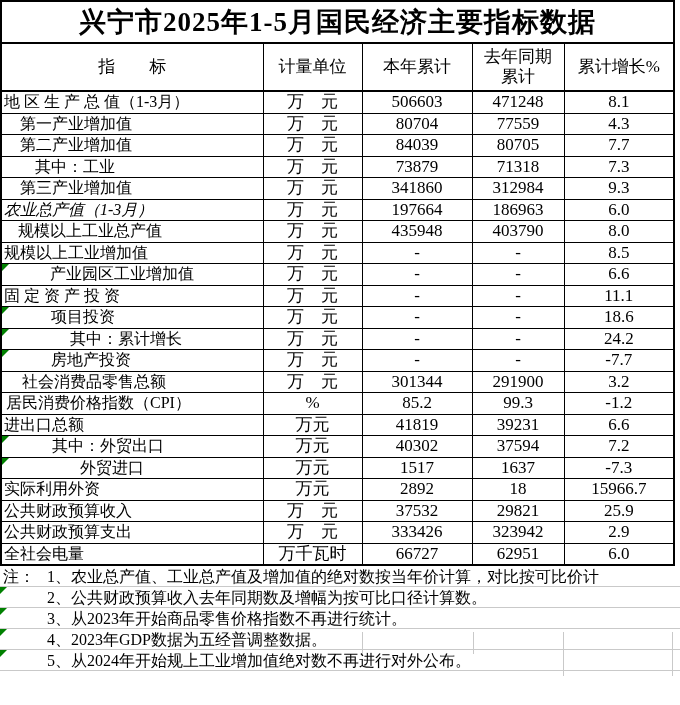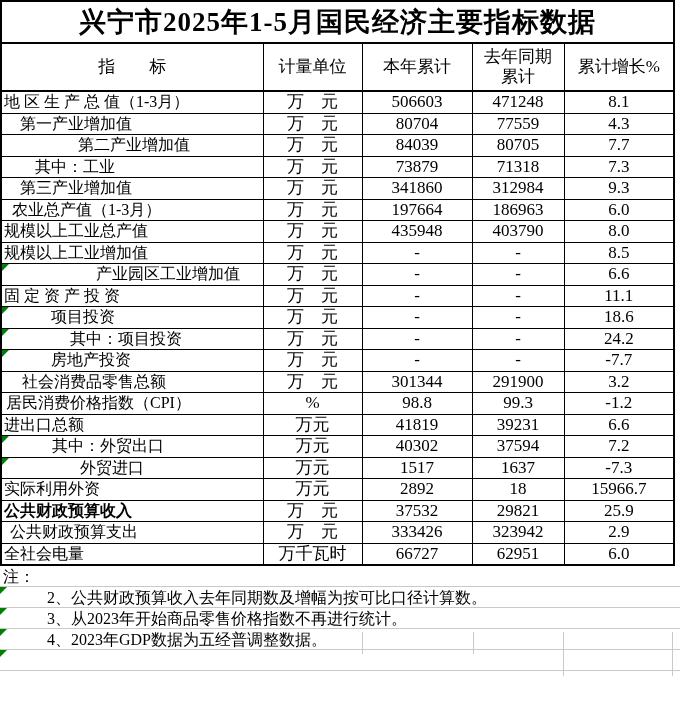--- a/index.html
+++ b/index.html
@@ -73,84 +73,84 @@
           <td class="c-val">8.1</td>
         </tr>
         <tr>
           <td class="c-name"><span class="name-text" style="padding-left: 18px; text-align: right;">第一产业增加值</span></td>
           <td class="c-val">万　元</td>
           <td class="c-val">80704</td>
           <td class="c-val">77559</td>
           <td class="c-val">4.3</td>
         </tr>
         <tr>
-          <td class="c-name"><span class="name-text" style="padding-left: 36px; margin-left: 40px;">第二产业增加值</span></td>
+          <td class="c-name"><span class="name-text" style="padding-left: 18px;">第二产业增加值</span></td>
           <td class="c-val">万　元</td>
           <td class="c-val">84039</td>
           <td class="c-val">80705</td>
           <td class="c-val">7.7</td>
         </tr>
         <tr>
           <td class="c-name"><span class="name-text" style="padding-left: 33px;">其中：工业</span></td>
           <td class="c-val">万　元</td>
           <td class="c-val">73879</td>
           <td class="c-val">71318</td>
           <td class="c-val">7.3</td>
         </tr>
         <tr>
           <td class="c-name"><span class="name-text" style="padding-left: 18px;">第三产业增加值</span></td>
           <td class="c-val">万　元</td>
           <td class="c-val">341860</td>
           <td class="c-val">312984</td>
           <td class="c-val">9.3</td>
         </tr>
         <tr>
-          <td class="c-name"><span class="name-text" style="padding-left: 10px;">农业总产值（1-3月）</span></td>
+          <td class="c-name"><span class="name-text" style="padding-left: 2px; font-style: italic;">农业总产值（1-3月）</span></td>
           <td class="c-val">万　元</td>
           <td class="c-val">197664</td>
           <td class="c-val">186963</td>
           <td class="c-val">6.0</td>
         </tr>
         <tr>
-          <td class="c-name"><span class="name-text" style="padding-left: 2px;">规模以上工业总产值</span></td>
+          <td class="c-name"><span class="name-text" style="padding-left: 16px;">规模以上工业总产值</span></td>
           <td class="c-val">万　元</td>
           <td class="c-val">435948</td>
           <td class="c-val">403790</td>
           <td class="c-val">8.0</td>
         </tr>
         <tr>
           <td class="c-name"><span class="name-text" style="padding-left: 2px; text-align: right;">规模以上工业增加值</span></td>
           <td class="c-val">万　元</td>
           <td class="c-val">-</td>
           <td class="c-val">-</td>
           <td class="c-val">8.5</td>
         </tr>
         <tr>
-          <td class="c-name"><span class="tri"></span><span class="name-text" style="padding-left: 48px; margin-left: 46px;">产业园区工业增加值</span></td>
+          <td class="c-name"><span class="tri"></span><span class="name-text" style="padding-left: 48px;">产业园区工业增加值</span></td>
           <td class="c-val">万　元</td>
           <td class="c-val">-</td>
           <td class="c-val">-</td>
           <td class="c-val">6.6</td>
         </tr>
         <tr>
           <td class="c-name"><span class="name-text" style="padding-left: 2px;">固 定 资 产 投 资</span></td>
           <td class="c-val">万　元</td>
           <td class="c-val">-</td>
           <td class="c-val">-</td>
           <td class="c-val">11.1</td>
         </tr>
         <tr>
           <td class="c-name"><span class="tri"></span><span class="name-text" style="padding-left: 49px;">项目投资</span></td>
           <td class="c-val">万　元</td>
           <td class="c-val">-</td>
           <td class="c-val">-</td>
           <td class="c-val">18.6</td>
         </tr>
         <tr>
-          <td class="c-name"><span class="tri"></span><span class="name-text" style="padding-left: 68px;">其中：项目投资</span></td>
+          <td class="c-name"><span class="tri"></span><span class="name-text" style="padding-left: 68px;">其中：累计增长</span></td>
           <td class="c-val">万　元</td>
           <td class="c-val">-</td>
           <td class="c-val">-</td>
           <td class="c-val">24.2</td>
         </tr>
         <tr>
           <td class="c-name"><span class="tri"></span><span class="name-text" style="padding-left: 49px;">房地产投资</span></td>
           <td class="c-val">万　元</td>
           <td class="c-val">-</td>
           <td class="c-val">-</td>
@@ -159,21 +159,21 @@
         <tr>
           <td class="c-name"><span class="name-text" style="padding-left: 20px;">社会消费品零售总额</span></td>
           <td class="c-val">万　元</td>
           <td class="c-val">301344</td>
           <td class="c-val">291900</td>
           <td class="c-val">3.2</td>
         </tr>
         <tr>
           <td class="c-name"><span class="name-text" style="padding-left: 4px;">居民消费价格指数（CPI）</span></td>
           <td class="c-val">%</td>
-          <td class="c-val">98.8</td>
+          <td class="c-val">85.2</td>
           <td class="c-val">99.3</td>
           <td class="c-val">-1.2</td>
         </tr>
         <tr>
           <td class="c-name"><span class="name-text" style="padding-left: 2px;">进出口总额</span></td>
           <td class="c-val">万元</td>
           <td class="c-val">41819</td>
           <td class="c-val">39231</td>
           <td class="c-val">6.6</td>
         </tr>
@@ -192,50 +192,50 @@
           <td class="c-val">-7.3</td>
         </tr>
         <tr>
           <td class="c-name"><span class="name-text" style="padding-left: 2px;">实际利用外资</span></td>
           <td class="c-val">万元</td>
           <td class="c-val">2892</td>
           <td class="c-val">18</td>
           <td class="c-val">15966.7</td>
         </tr>
         <tr>
-          <td class="c-name"><span class="name-text" style="padding-left: 2px; font-weight: bold;">公共财政预算收入</span></td>
+          <td class="c-name"><span class="name-text" style="padding-left: 2px;">公共财政预算收入</span></td>
           <td class="c-val">万　元</td>
           <td class="c-val">37532</td>
           <td class="c-val">29821</td>
           <td class="c-val">25.9</td>
         </tr>
         <tr>
-          <td class="c-name"><span class="name-text" style="padding-left: 8px;">公共财政预算支出</span></td>
+          <td class="c-name"><span class="name-text" style="padding-left: 2px;">公共财政预算支出</span></td>
           <td class="c-val">万　元</td>
           <td class="c-val">333426</td>
           <td class="c-val">323942</td>
           <td class="c-val">2.9</td>
         </tr>
         <tr>
           <td class="c-name"><span class="name-text" style="padding-left: 2px;">全社会电量</span></td>
           <td class="c-val">万千瓦时</td>
           <td class="c-val">66727</td>
           <td class="c-val">62951</td>
           <td class="c-val">6.0</td>
         </tr>
       </tbody>
   </table>
 
   <div class="notes">
     <div>
-        <div class="note-row"><span class="note-label">注：</span></div>
+        <div class="note-row"><span class="note-label">注：</span><span class="note-text">1、农业总产值、工业总产值及增加值的绝对数按当年价计算，对比按可比价计</span></div>
         <div class="note-row"><span class="tri"></span><span class="note-text">2、公共财政预算收入去年同期数及增幅为按可比口径计算数。</span></div>
         <div class="note-row"><span class="tri"></span><span class="note-text">3、从2023年开始商品零售价格指数不再进行统计。</span></div>
         <div class="note-row"><span class="tri"></span><span class="note-text">4、2023年GDP数据为五经普调整数据。</span></div>
-        <div class="note-row"><span class="tri"></span></div>
+        <div class="note-row"><span class="tri"></span><span class="note-text">5、从2024年开始规上工业增加值绝对数不再进行对外公布。</span></div>
       </div>
     <div class="vline" style="left:362px;top:66px;height:22px"></div>
     <div class="vline" style="left:473px;top:66px;height:22px"></div>
     <div class="vline" style="left:563px;top:66px;height:44px"></div>
     <div class="vline" style="left:672px;top:66px;height:44px"></div>
   </div>
 
 </div>
 
 </body></html>

